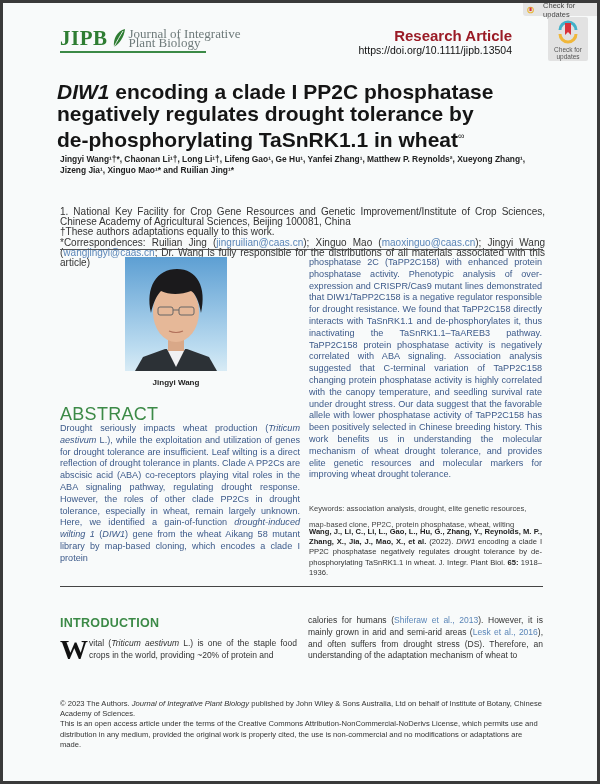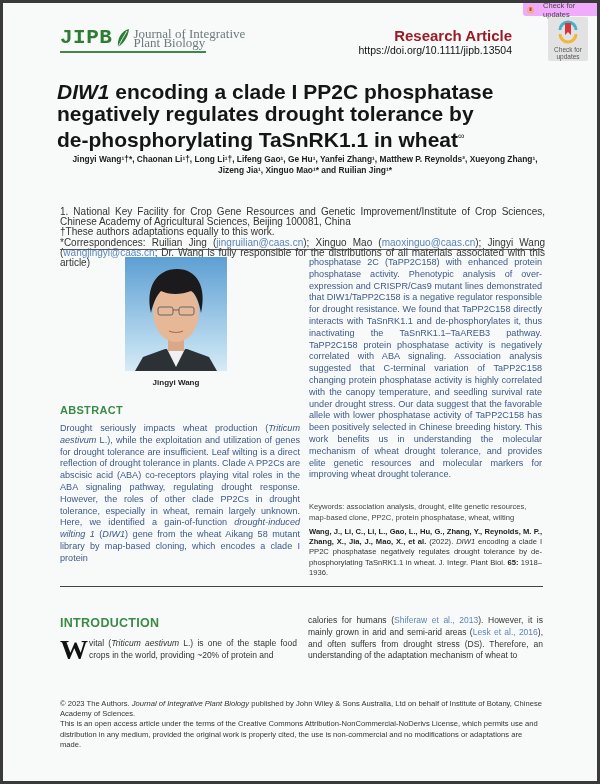--- a/index.html
+++ b/index.html
@@ -1,44 +1,44 @@
 <!DOCTYPE html>
 <html><head>
 <meta charset="utf-8">
 <style>
   html, body { margin:0; padding:0; }
   body { width:600px; height:784px; background:#3a3a3a; position:relative; overflow:hidden; font-family:"Liberation Sans", sans-serif; }
   .page { position:absolute; left:3px; top:3px; width:594px; height:778px; background:#f8fafa; overflow:hidden; }
   .abs { position:absolute; }
   
   .logo { left:57px; top:24px; display:flex; align-items:center; }
-  .logo-jipb { font-family:Liberation Mono, monospace; font-weight:bold; font-size:21px; color:#2e7d32; letter-spacing:0.5px; line-height:22px; }
+  .logo-jipb { font-family:Liberation Serif, serif; font-weight:bold; font-size:21px; color:#2e7d32; letter-spacing:0.5px; line-height:22px; }
   .logo-leaf { width:14px; height:20px; margin:0 3px 0 4px; }
   .logo-text { font-family:"Liberation Serif", serif; font-size:13px; color:#6e7a7a; line-height:9px; }
   .logo-rule { left:57px; top:48px; width:146px; height:1.5px; background:#3c8a47; }
   .ra-title { right:85px; top:24px; font-weight:bold; font-size:15px; color:#9a1b26; }
   .ra-doi { right:85px; top:41px; font-size:10.5px; color:#111; }
-  .cfu-tab { left:520px; top:0; width:74px; height:13px; background:#f0abfc; border-radius:0 0 0 3px; font-size:7.5px; color:#444; display:flex; align-items:center; gap:9px; padding-left:4px; box-sizing:border-box; }
+  .cfu-tab { left:520px; top:0; width:74px; height:13px; background:#e5e5e5; border-radius:0 0 0 3px; font-size:7.5px; color:#444; display:flex; align-items:center; gap:9px; padding-left:4px; box-sizing:border-box; }
   .cfu-badge { left:545px; top:14px; width:40px; height:44px; background:#e2e2e2; border-radius:2px; display:flex; flex-direction:column; align-items:center; }
   .cfu-badge .lbl { font-size:6.5px; color:#555; text-align:center; line-height:7px; margin-top:2px; }
   
   .title { left:54px; top:78px; width:480px; font-weight:bold; font-size:21px; line-height:22px; color:#151515; }
   .title i { font-style:italic; }
   .title sup { font-size:9px; font-weight:normal; }
-  .authors { left:57px; top:151px; width:490px; font-size:8.4px; font-weight:bold; color:#222; line-height:11px;text-align:center; }
+  .authors { left:57px; top:151px; width:490px; font-size:8.4px; font-weight:bold; color:#222; line-height:11px; }
   .affil { left:57px; top:184px; width:485px; font-size:10px; color:#333; line-height:10.2px; text-align:justify;margin-top:20px; }
   .affil a { color:#5b86b8; text-decoration:none; }
   .rule1 { left:57px; top:246px; width:483px; height:1.2px; background:#555; }
   
   .photo { left:122px; top:254px; width:102px; height:114px; overflow:hidden; background:linear-gradient(#5d9fd3, #bcdcf0 80%, #d8ebf5); }
   .photo-name { left:122px; top:375px; width:102px; text-align:center; font-size:8px; font-weight:bold; color:#222; }
-  .h-abstract { left:57px; top:401px; font-size:11px; font-weight:bold; color:#3c8a47; letter-spacing:0.3px; }
+  .h-abstract { left:57px; top:401px; font-size:18px; font-weight:normal; color:#3c8a47; letter-spacing:0.3px; }
   .abs-left { left:57px; top:420px; width:240px; font-size:9.1px; line-height:11.8px; color:#3c5a8a; text-align:justify; }
   .abs-right { left:306px; top:254px; width:233px; font-size:9.1px; line-height:11.8px; color:#3c5a8a; text-align:justify; }
-  .keywords { left:306px; top:498px; width:233px; font-size:7.6px; line-height:11px; color:#444; }
+  .keywords { left:306px; top:498px; width:233px; font-size:7.6px; line-height:16px; color:#444; }
   .citation { left:306px; top:524px; width:233px; font-size:7.6px; line-height:10.2px; color:#333; text-align:justify; }
   .citation b { color:#222; }
   .rule2 { left:57px; top:583px; width:483px; height:1.2px; background:#444; }
   .h-intro { left:57px; top:613px; font-size:12.5px; font-weight:bold; color:#3c8a47; letter-spacing:0.3px; }
   .intro-left { left:57px; top:635px; width:237px; font-size:8.5px; line-height:11.5px; color:#333; text-align:justify; }
   .dropcap { float:left; font-size:28px; line-height:22px; font-weight:bold; color:#111; margin:1px 1px 0 0; font-family:"Liberation Serif", serif; }
   .intro-right { left:305px; top:612px; width:235px; font-size:8.5px; line-height:11.8px; color:#333; text-align:justify; }
   .intro-right a { color:#5b86b8; text-decoration:none; }
   .copyright { left:57px; top:696px; width:485px; font-size:7.6px; line-height:10.2px; color:#333; }
   .copyright i { font-style:italic; }

